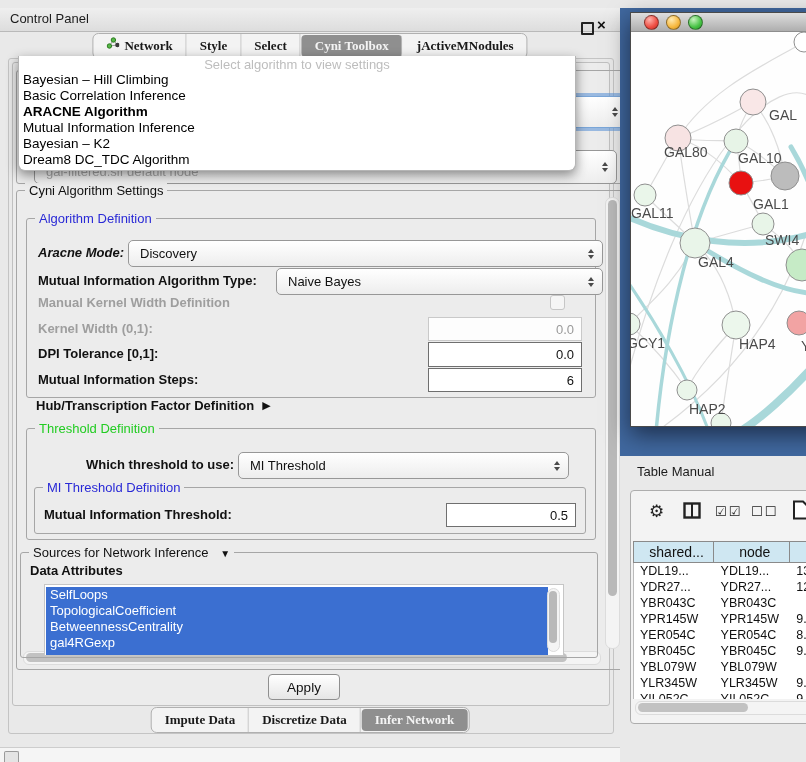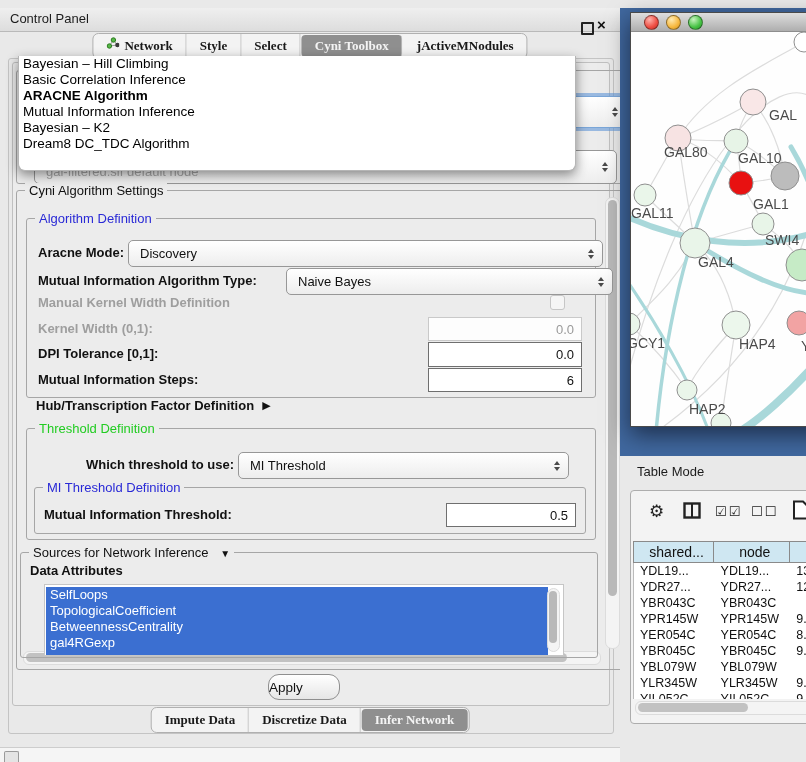--- a/index.html
+++ b/index.html
@@ -56,23 +56,23 @@
   .vtrack{position:absolute;background:#f4f4f4;border:1px solid #dcdcdc;border-radius:7px;}
   .vthumb{position:absolute;background:#b9b9b9;border-radius:5px;}
   .htrack{position:absolute;background:#f4f4f4;border:1px solid #dcdcdc;border-radius:6px;}
   .hthumb{position:absolute;background:#c2c2c2;border-radius:5px;}
 
   
   #attr-list{left:44px;top:584px;width:518px;height:70px;background:#fff;border:1px solid #c6c6c6;overflow:hidden;}
   .attr-items{position:absolute;left:1px;top:2px;width:502px;}
   .attr-item{height:16px;line-height:16px;background:#3b6fd1;color:#fff;font-size:13px;padding-left:4px;cursor:pointer;}
 
-  #apply-btn{left:268px;top:674px;width:70px;height:24px;border:1px solid #8f8f8f;border-radius:11px;
+  #apply-btn{left:268px;top:674px;width:70px;height:24px;border:1px solid #8f8f8f;border-radius:4px;
              background:linear-gradient(#ffffff,#e6e6e6);font-size:13.5px;display:flex;align-items:center;
-             cursor:pointer;}
+             justify-content:center;cursor:pointer;}
 
   .toggle-arrow{font-size:11px;margin-left:8px;}
   #hub-row{left:36px;top:398px;font-size:13px;font-weight:600;display:flex;align-items:center;cursor:pointer;}
 
   #bottom-strip{left:0;top:747px;width:806px;height:15px;background:#f5f5f5;border-top:1px solid #cdcdcd;}
   #grip-icon{left:4px;top:751px;width:13px;height:11px;border:1px solid #9a9a9a;border-bottom:none;
              border-radius:2px 2px 0 0;background:#e4e4e4;cursor:pointer;}
 
   
   #desktop{left:620px;top:8px;width:186px;height:448px;background:#40689f;}
@@ -153,20 +153,21 @@
   </div>
   <div class="combo" style="left:34px;top:150px;width:546px;height:28px;color:#a8a8a8;align-items:flex-end;padding-bottom:4px;">
     <span>gal-filtered.sif default node</span>
     <span class="spin">
         <i class="up"></i>
         <i class="down"></i>
       </span>
   </div>
 
   <div class="abs" id="popup">
+    <div class="popup-head">Select algorithm to view settings</div>
     <div class="popup-item">Bayesian – Hill Climbing</div>
     <div class="popup-item">Basic Correlation Inference</div>
     <div class="popup-item hl">ARACNE Algorithm</div>
     <div class="popup-item">Mutual Information Inference</div>
     <div class="popup-item">Bayesian – K2</div>
     <div class="popup-item">Dream8 DC_TDC Algorithm</div>
   </div>
 
   <div class="gbox" style="left:16px;top:190px;width:586px;height:478px;">
     <span class="gtitle">Cyni Algorithm Settings</span>
@@ -174,30 +175,30 @@
       <div class="vthumb" style="left:2px;top:2px;width:9px;height:88%;"></div>
     </div>
     <div class="htrack" style="left:6px;right:24px;bottom:4px;height:12px;">
       <div class="hthumb" style="left:2px;top:1px;height:9px;width:94%;"></div>
     </div>
   </div>
 
   <div class="gbox" style="left:26px;top:218px;width:546px;height:178px;">
     <span class="gtitle" style="color:#2929d6;">Algorithm Definition</span>
   </div>
-  <div class="lbl" style="left:38px;top:240px;height:25px;">Aracne Mode:</div>
+  <div class="lbl" style="left:38px;top:240px;height:25px;font-style:italic;">Aracne Mode:</div>
   <div class="combo" style="left:128px;top:240px;width:438px;height:25px;">
     <span>Discovery</span>
     <span class="spin">
         <i class="up"></i>
         <i class="down"></i>
       </span>
   </div>
   <div class="lbl" style="left:38px;top:268px;height:25px;">Mutual Information Algorithm Type:</div>
-  <div class="combo" style="left:286px;top:268px;width:290px;height:25px;">
+  <div class="combo" style="left:276px;top:268px;width:290px;height:25px;">
     <span>Naive Bayes</span>
     <span class="spin">
         <i class="up"></i>
         <i class="down"></i>
       </span>
   </div>
   <div class="lbl dis" style="left:38px;top:294px;height:16px;">Manual Kernel Width Definition</div>
   <div class="abs" id="kernel-check"></div>
   <div class="lbl dis" style="left:38px;top:317px;height:22px;">Kernel Width (0,1):</div>
   <div class="field dis" style="left:428px;top:317px;width:138px;height:22px;">0.0</div>
@@ -340,21 +341,21 @@
           <text class="node-label" x="-4" y="316">GCY1</text>
           <text class="node-label" x="108" y="317">HAP4</text>
           <text class="node-label" x="170" y="319">Y</text>
           <text class="node-label" x="58" y="382">HAP2</text>
         </g>
       </svg>
     </div>
   </div>
 
   <div class="abs" id="table-region">
-    <div id="tp-title">Table Mode</div>
+    <div id="tp-title">Table Manual</div>
     <div id="tp-box">
       <div class="tbi" style="left:18px;top:10px;font-size:17px;">⚙</div>
       <div class="tbi" style="left:52px;top:11px;">
         <svg width="18" height="17" viewBox="0 0 18 17">
             <rect x="1.5" y="1.5" width="15" height="14" fill="none" stroke="#222" stroke-width="2.4"></rect>
             <line x1="9" y1="1.5" x2="9" y2="15.5" stroke="#222" stroke-width="2"></line>
           </svg>
       </div>
       <div class="tbi" style="left:84px;top:13px;font-size:13px;letter-spacing:2px;">☑☑</div>
       <div class="tbi" style="left:120px;top:13px;font-size:13px;letter-spacing:2px;">☐☐</div>

